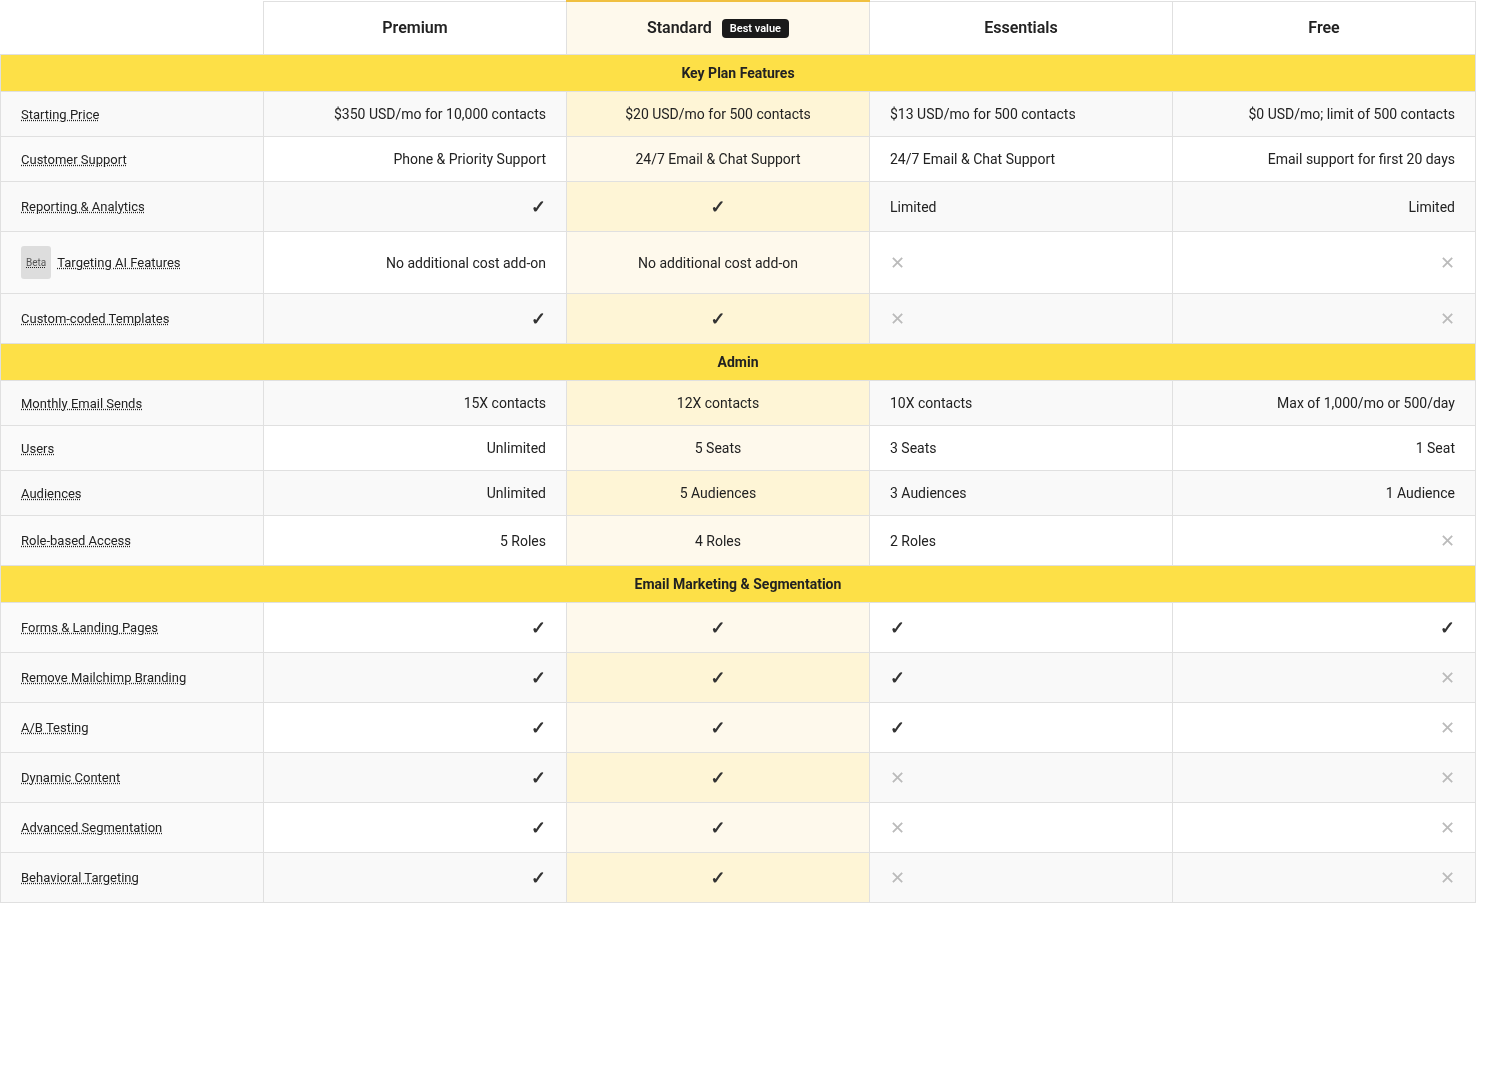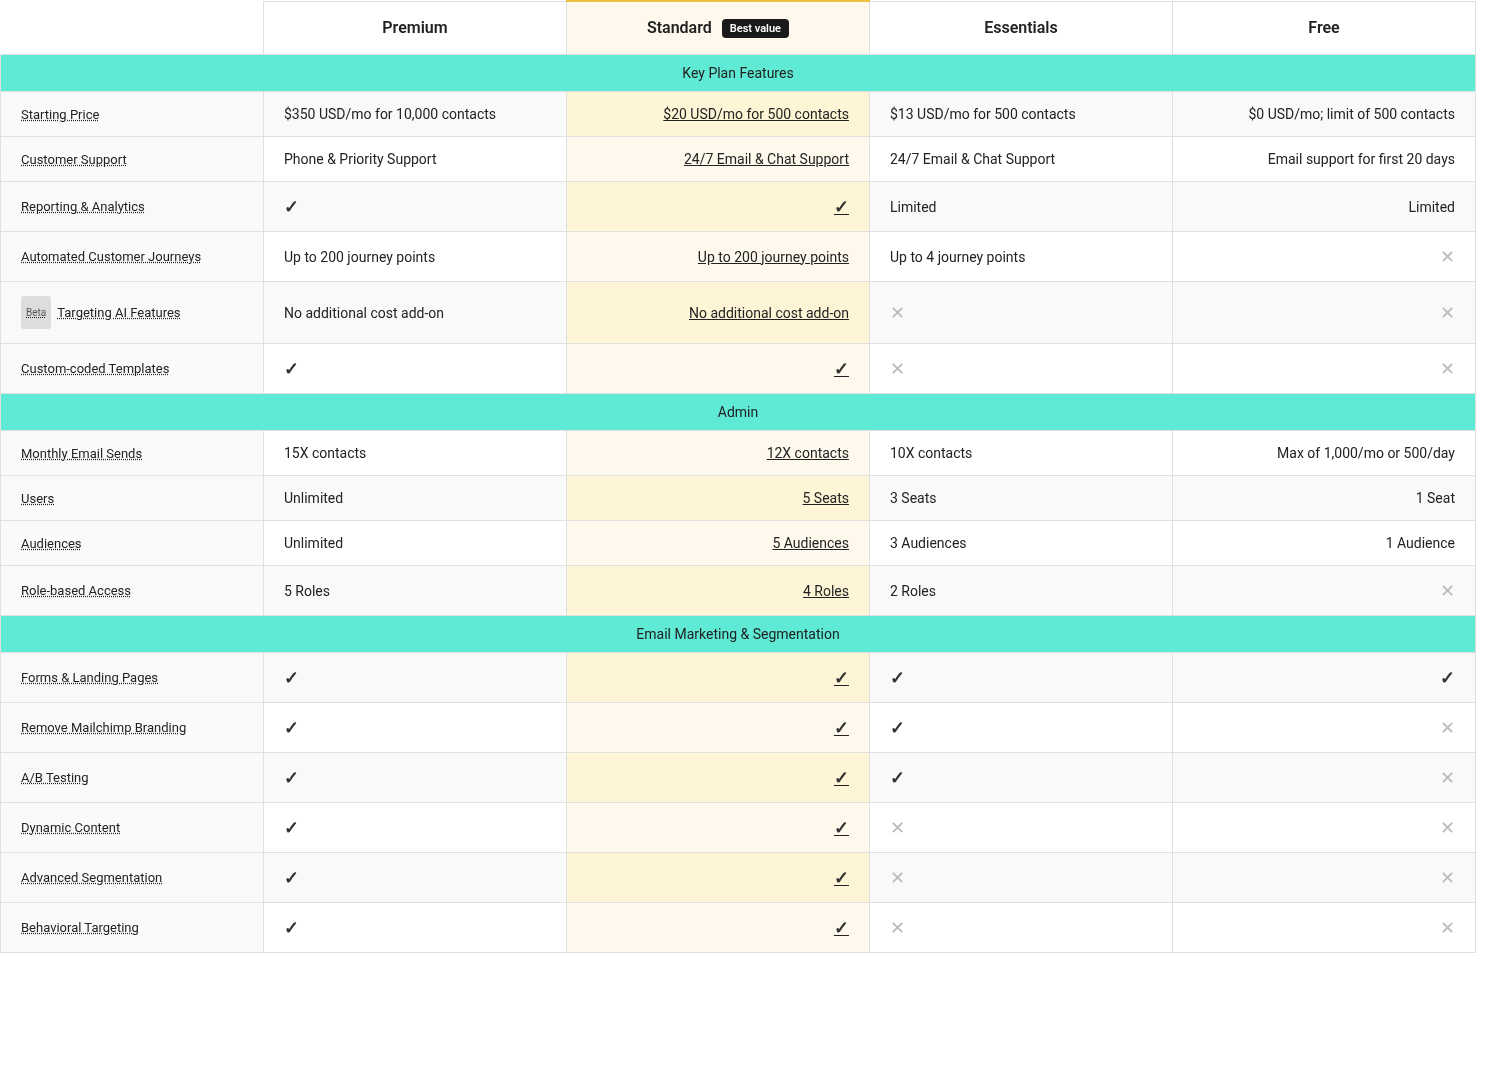--- a/index.html
+++ b/index.html
@@ -47,48 +47,47 @@
       color: #fff;
       font-size: 11px;
       font-weight: 600;
       padding: 3px 8px;
       border-radius: 4px;
       margin-left: 6px;
       vertical-align: middle;
     }
 
     tr.section-header td {
-      background: #5eead4;
+      background: #fde047;
       text-align: center;
-      font-weight: 400;
+      font-weight: 700;
       font-size: 14px;
       padding: 10px;
       border: 1px solid #e0e0e0;
     }
 
     td {
       padding: 14px 20px;
       border: 1px solid #e0e0e0;
       vertical-align: middle;
     }
     td.feature-cell {
       background: #fafafa;
       font-size: 13px;
       color: #222;
       text-decoration: underline;
       text-decoration-style: dotted;
     }
     td.premium-cell {
       background: #fff;
-      text-align: left;
+      text-align: right;
     }
     td.standard-cell {
       background: #fef9ec;
-      text-align: right;
-      text-decoration: underline;
+      text-align: center;
     }
     td.essentials-cell {
       background: #fff;
       text-align: left;
     }
     td.free-cell {
       background: #fff;
       text-align: right;
     }
 
@@ -175,27 +174,20 @@
           <td class="free-cell">Email support for first 20 days</td>
         </tr>
         <tr>
           <td class="feature-cell">Reporting &amp; Analytics</td>
           <td class="premium-cell"><span class="check-mark">✓</span></td>
           <td class="standard-cell"><span class="check-mark">✓</span></td>
           <td class="essentials-cell">Limited</td>
           <td class="free-cell">Limited</td>
         </tr>
         <tr>
-          <td class="feature-cell">Automated Customer Journeys</td>
-          <td class="premium-cell">Up to 200 journey points</td>
-          <td class="standard-cell">Up to 200 journey points</td>
-          <td class="essentials-cell">Up to 4 journey points</td>
-          <td class="free-cell"><span class="x-mark">✕</span></td>
-        </tr>
-        <tr>
           <td class="feature-cell">
             <div class="feature-cell-wrap">
               <span class="beta-label">Beta</span>
               <span>Targeting AI Features</span>
             </div>
           </td>
           <td class="premium-cell">No additional cost add-on</td>
           <td class="standard-cell">No additional cost add-on</td>
           <td class="essentials-cell"><span class="x-mark">✕</span></td>
           <td class="free-cell"><span class="x-mark">✕</span></td>

